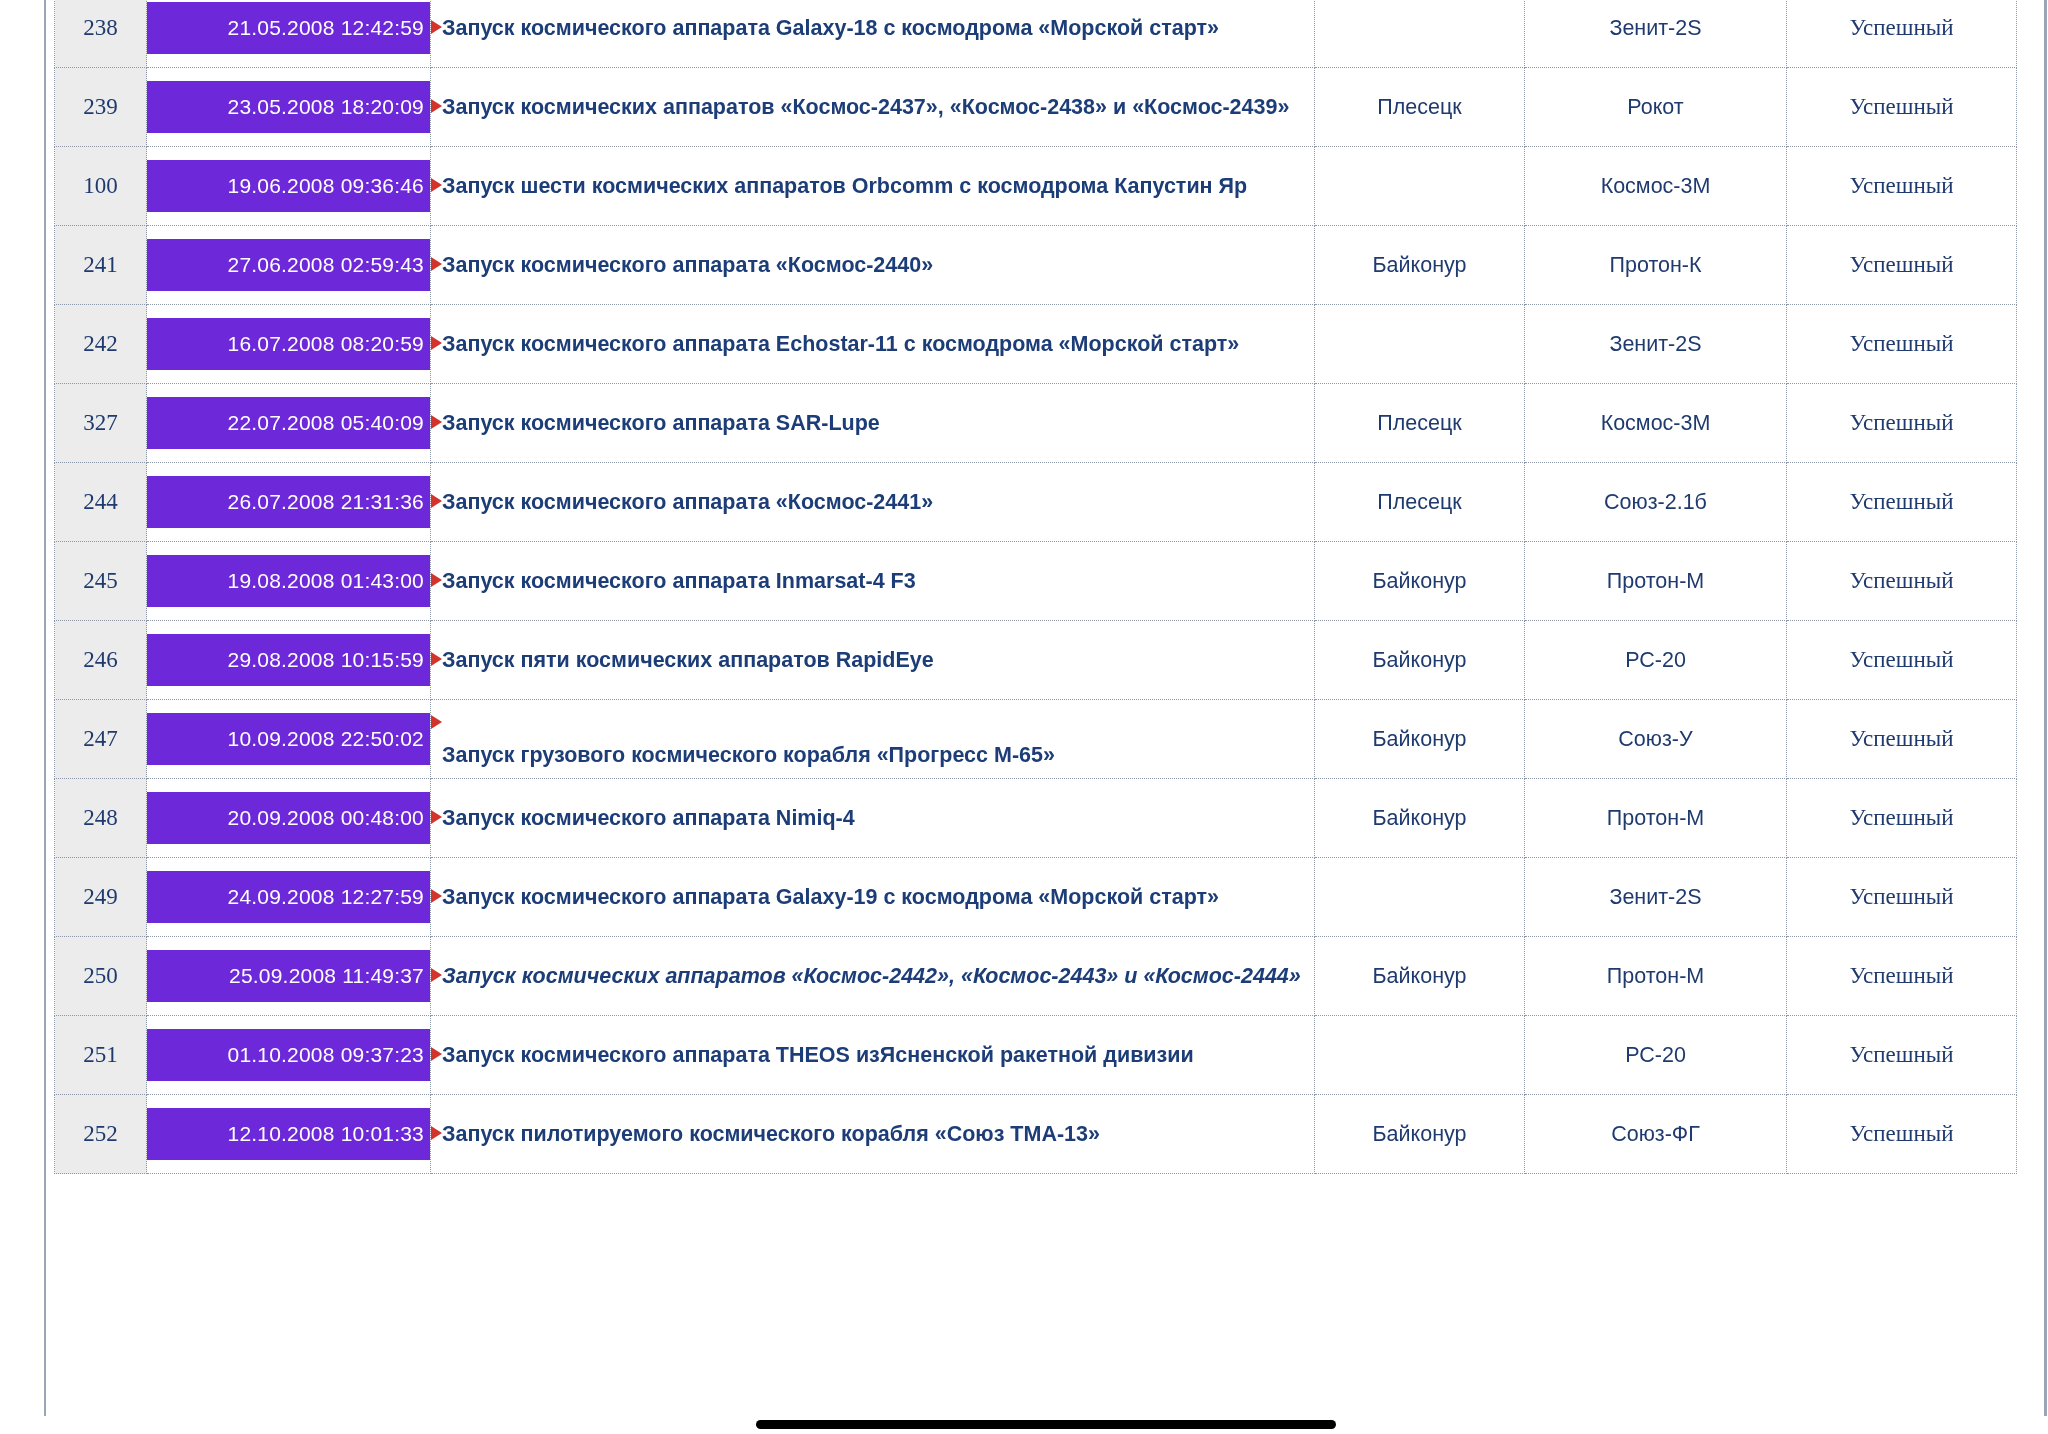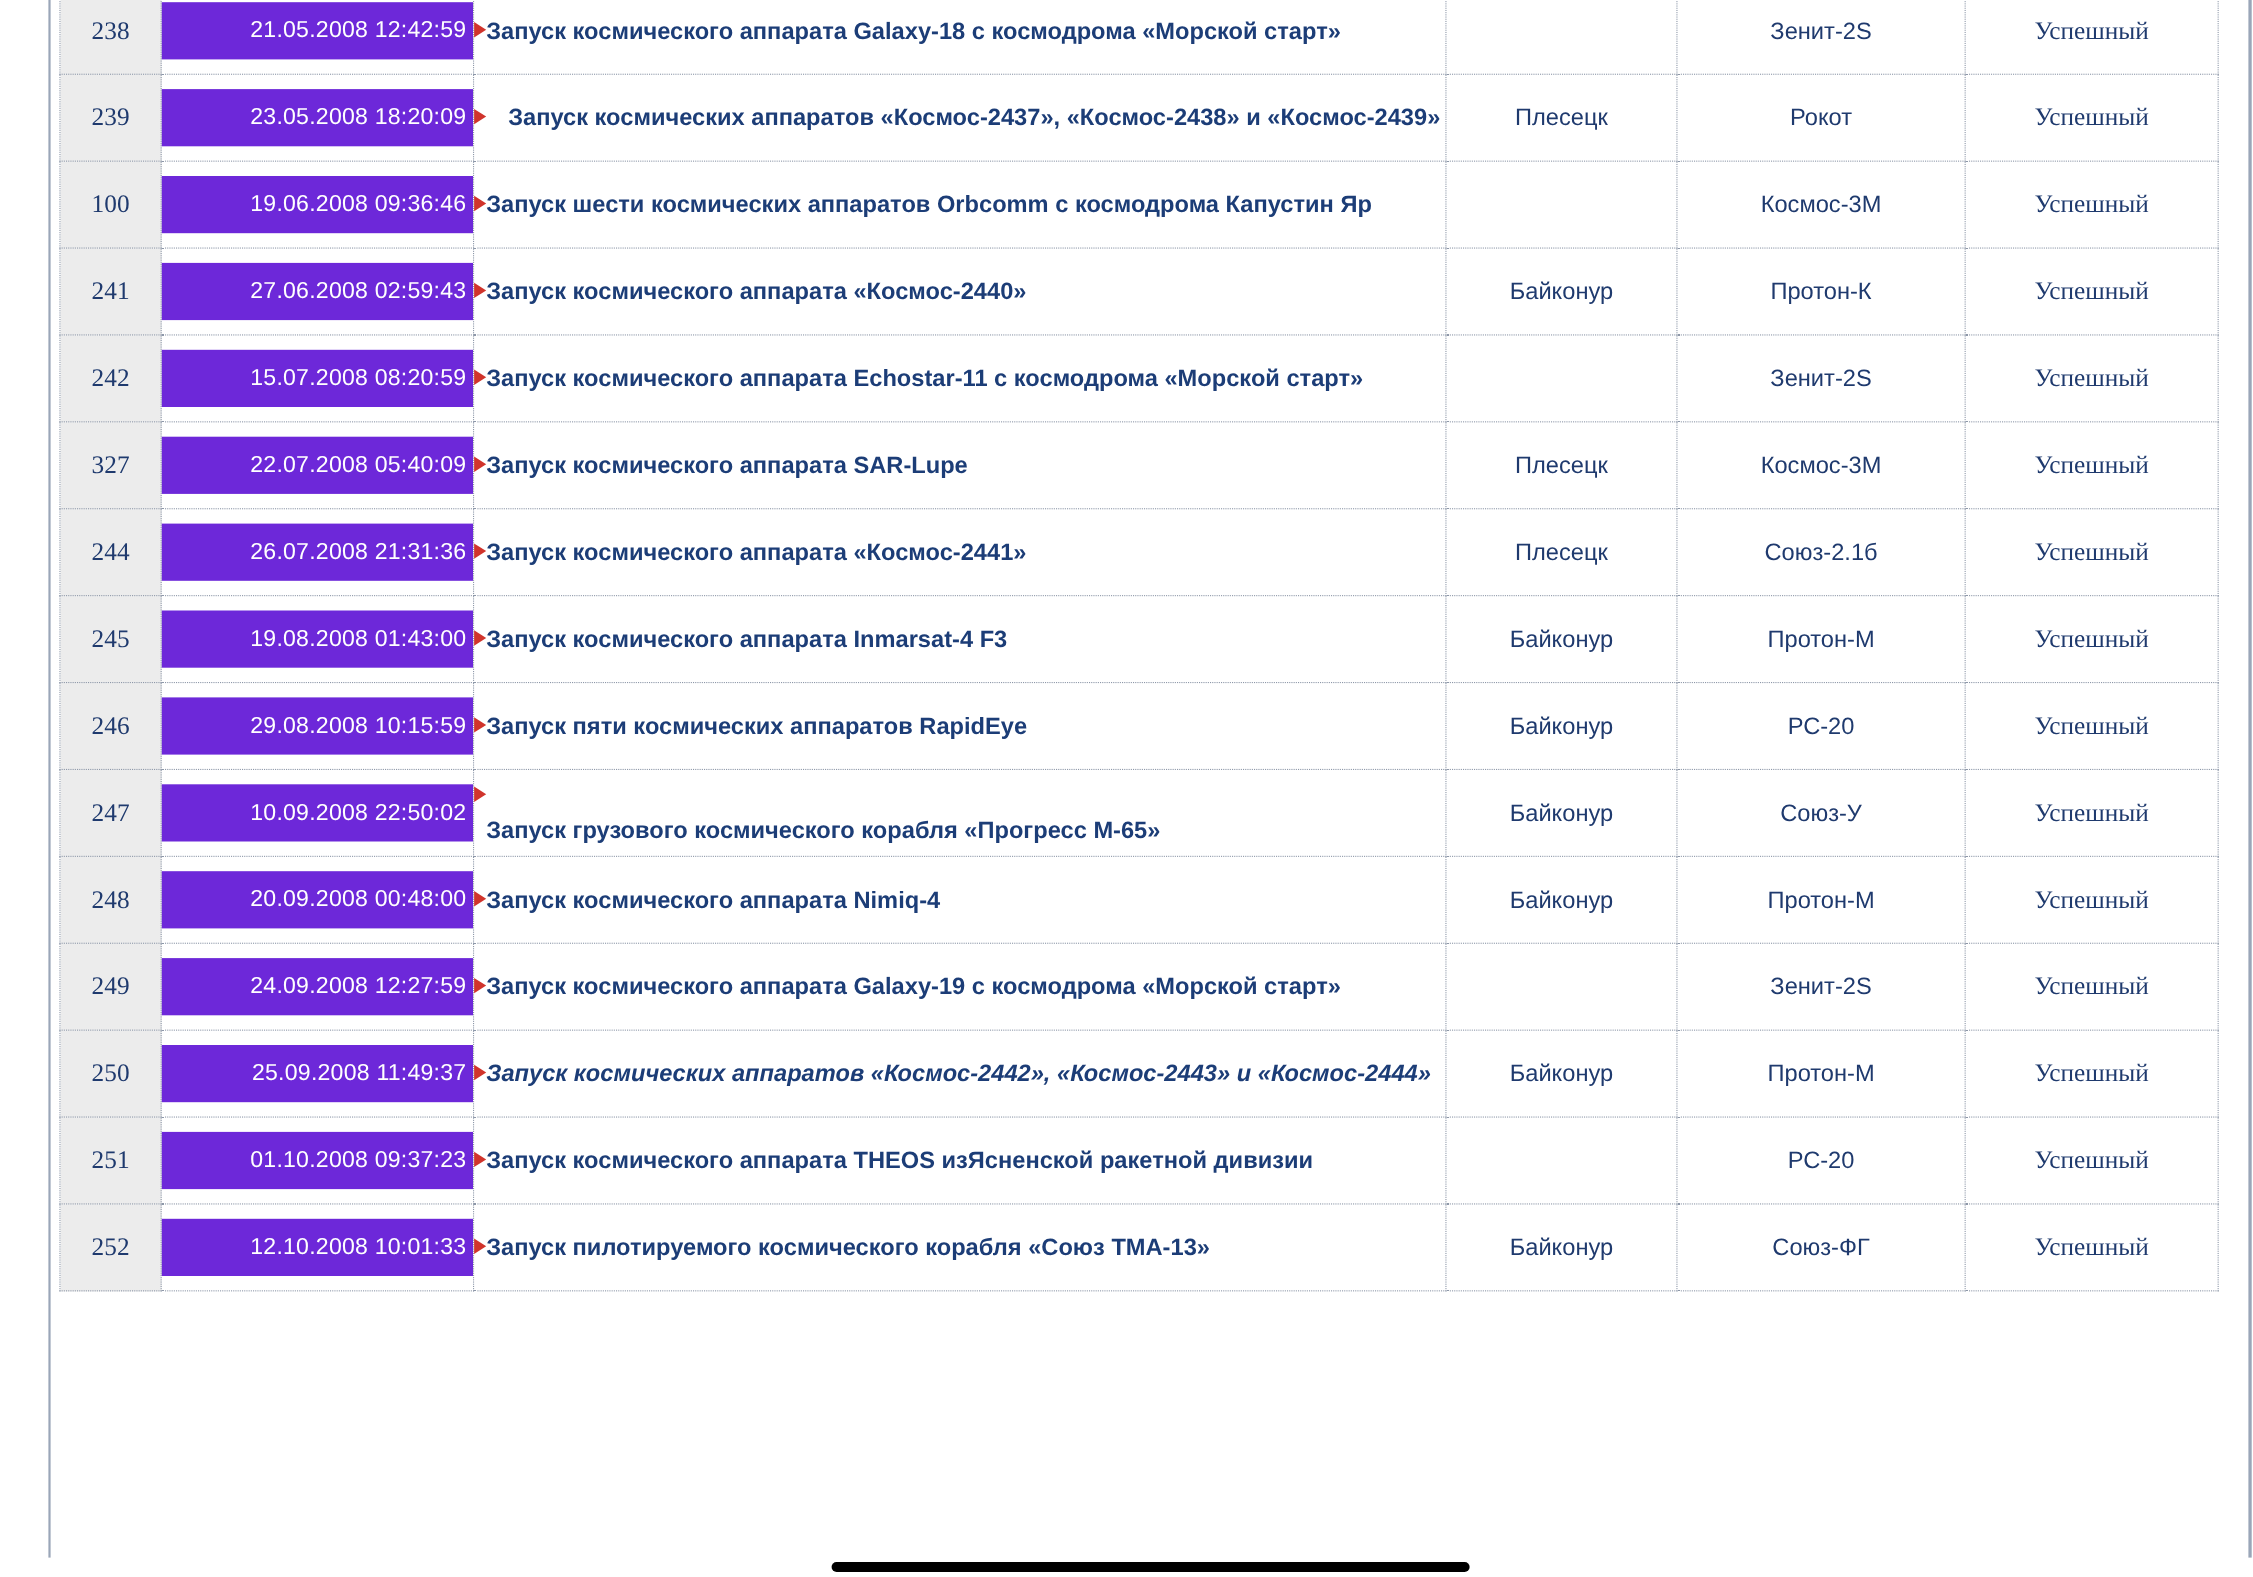--- a/index.html
+++ b/index.html
@@ -176,21 +176,21 @@
             <td class="res">Успешный</td>
           </tr>
           <tr>
             <td class="num">239</td>
             <td class="date">
               <div class="date-chip">23.05.2008 18:20:09</div>
             </td>
             <td class="name">
               <div class="name-inner">
                 <span class="tri"></span>
-                <a class="name-text" style="text-decoration: none; margin-left: 20px;">Запуск космических аппаратов «Космос-2437», «Космос-2438» и «Космос-2439»</a>
+                <a class="name-text" style="text-decoration: none;">Запуск космических аппаратов «Космос-2437», «Космос-2438» и «Космос-2439»</a>
               </div>
             </td>
             <td class="site">Плесецк</td>
             <td class="lv">Рокот</td>
             <td class="res">Успешный</td>
           </tr>
           <tr>
             <td class="num">100</td>
             <td class="date">
               <div class="date-chip">19.06.2008 09:36:46</div>
@@ -216,21 +216,21 @@
                 <a class="name-text" style="text-decoration: none;">Запуск космического аппарата «Космос-2440»</a>
               </div>
             </td>
             <td class="site">Байконур</td>
             <td class="lv">Протон-К</td>
             <td class="res">Успешный</td>
           </tr>
           <tr>
             <td class="num">242</td>
             <td class="date">
-              <div class="date-chip">15.07.2008 08:20:59</div>
+              <div class="date-chip">16.07.2008 08:20:59</div>
             </td>
             <td class="name">
               <div class="name-inner">
                 <span class="tri"></span>
                 <a class="name-text" style="text-decoration: none;">Запуск космического аппарата Echostar-11 с космодрома «Морской старт»</a>
               </div>
             </td>
             <td class="site"></td>
             <td class="lv">Зенит-2S</td>
             <td class="res">Успешный</td>

